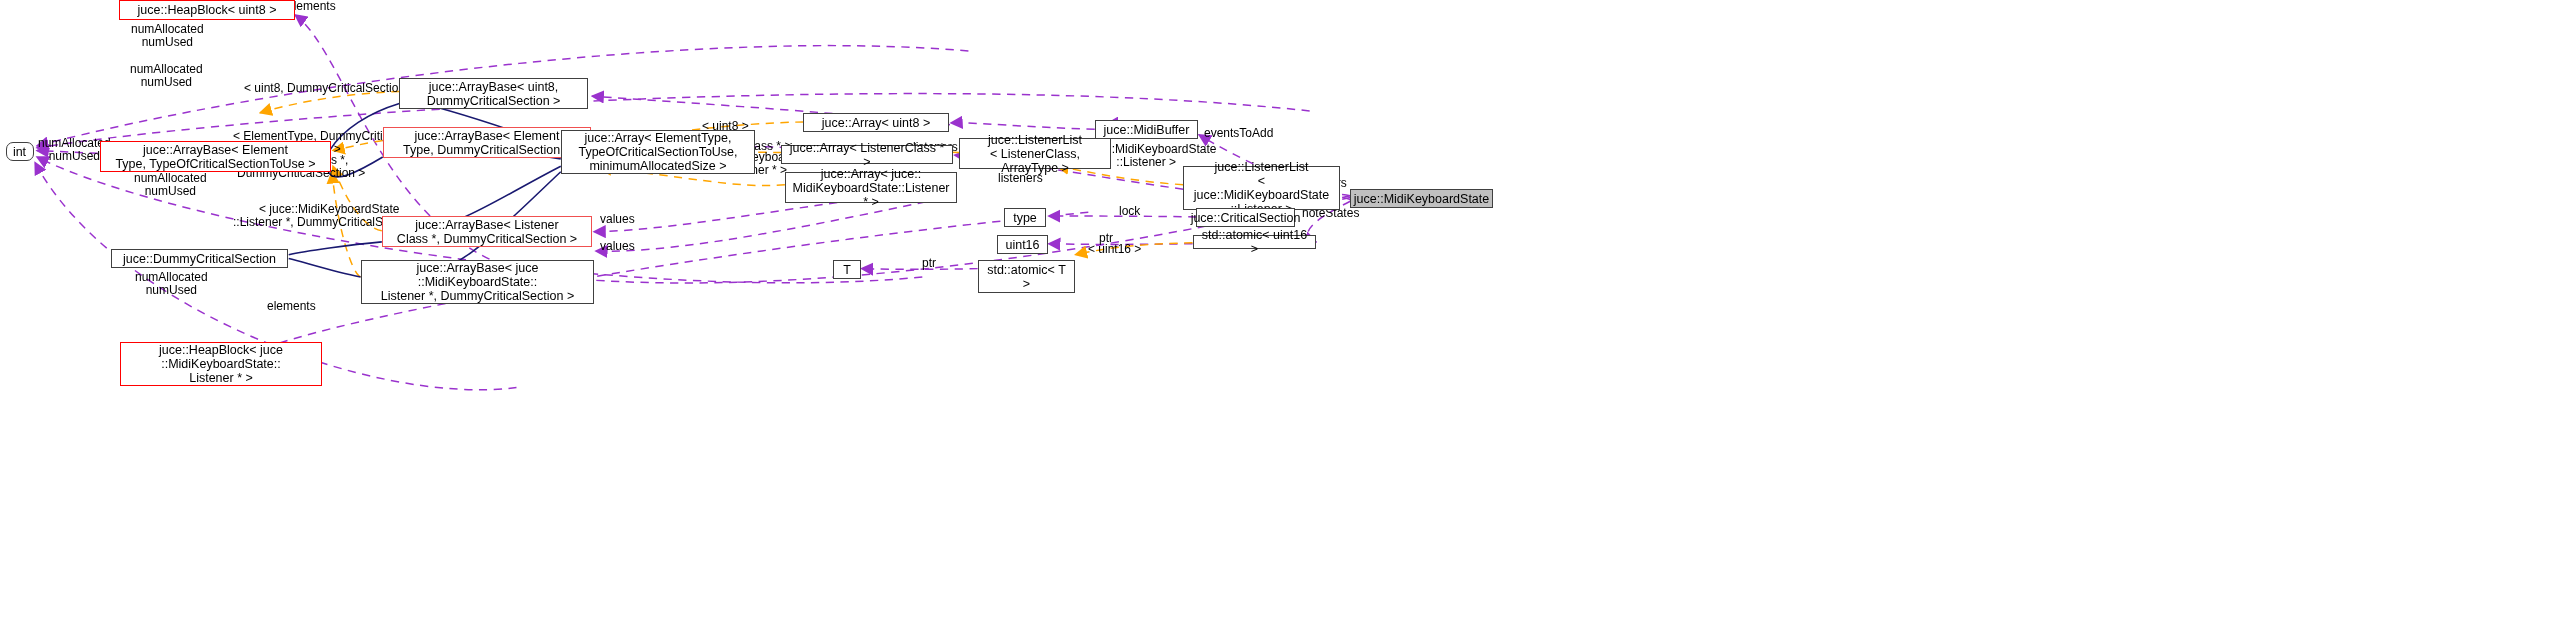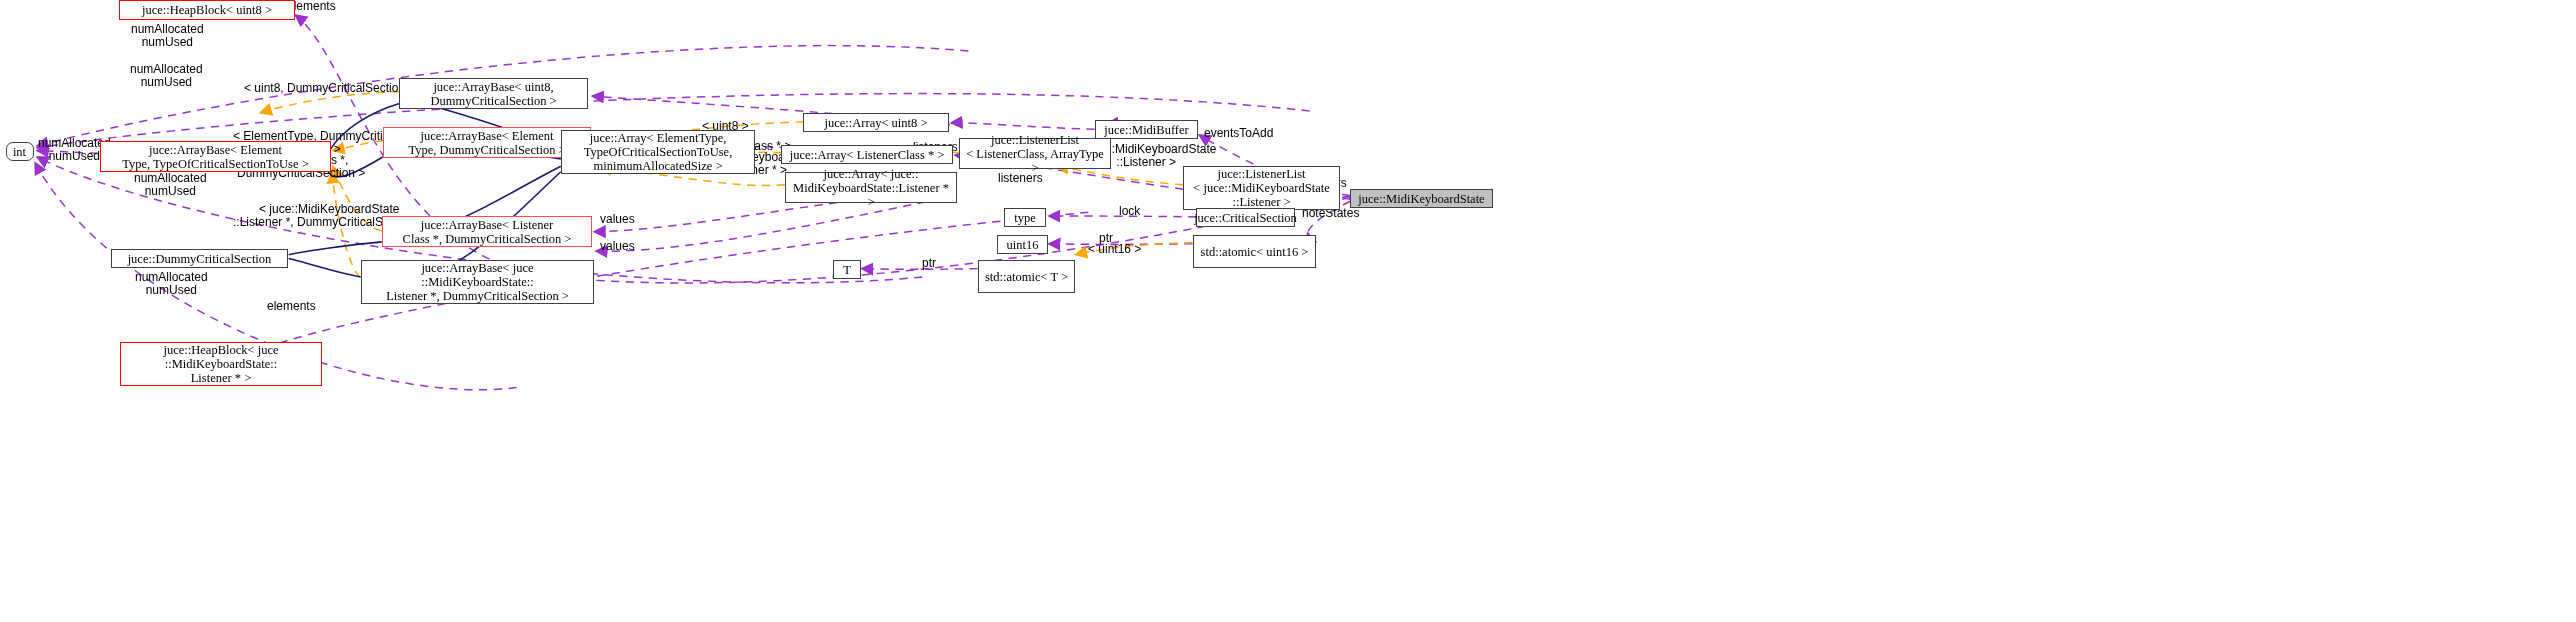--- a/index.html
+++ b/index.html
@@ -20,21 +20,20 @@
     display:flex;
     align-items:center;
     justify-content:center;
     text-align:center;
     font-size:12.5px;
     line-height:14px;
     color:#000000;
     padding:1.8px 4.6px;
     white-space:pre-line;
     z-index:5;
-    font-family:Liberation Serif, serif;
   }
   .node.red{border:1.4px solid #ff0000;}
   .node.redsoft{border:1.4px solid #f05050;}
   .node.thick{border:1.8px solid #404040;text-align:center;}
   .node.selected{background:#c0c0c0;border:0.9px solid #404040;}
   .edge-label{
     position:absolute;
     font-size:12px;
     line-height:13.4px;
     color:#000000;
@@ -135,21 +134,21 @@
 MidiKeyboardState::Listener * &gt;</div>
       <div class="node thick" style="left: 959px; top: 138px; width: 152px; height: 31px;">juce::ListenerList
 &lt; ListenerClass, ArrayType &gt;</div>
       <div class="node thick" style="left: 1183px; top: 166px; width: 157px; height: 44px;">juce::ListenerList
 &lt; juce::MidiKeyboardState
 ::Listener &gt;</div>
       <div class="node thick" style="left: 1095px; top: 120px; width: 103px; height: 19.4px;">juce::MidiBuffer</div>
       <div class="node" style="left: 1004px; top: 208px; width: 42px; height: 19.4px;">type</div>
       <div class="node" style="left: 1196px; top: 208px; width: 99px; height: 19.4px;">juce::CriticalSection</div>
       <div class="node" style="left: 997px; top: 235px; width: 51px; height: 19.4px;">uint16</div>
-      <div class="node" style="left: 1193px; top: 235px; width: 123px; height: 33px;">std::atomic&lt; uint16 &gt;</div>
+      <div class="node" style="left: 1193px; top: 235px; width: 123px; height: 14px;">std::atomic&lt; uint16 &gt;</div>
       <div class="node" style="left: 833px; top: 260px; width: 28px; height: 19.4px;">T</div>
       <div class="node" style="left: 978px; top: 260px; width: 97px; height: 33px;">std::atomic&lt; T &gt;</div>
       <div class="node selected" style="left: 1350px; top: 189px; width: 143px; height: 19.4px;">juce::MidiKeyboardState</div>
     </div>
   <div id="labels-layer">
       <div class="edge-label" style="left: 287px; top: 0px;">elements</div>
       <div class="edge-label" style="left: 131px; top: 23px;">numAllocated
 numUsed</div>
       <div class="edge-label" style="left: 130px; top: 63px;">numAllocated
 numUsed</div>

